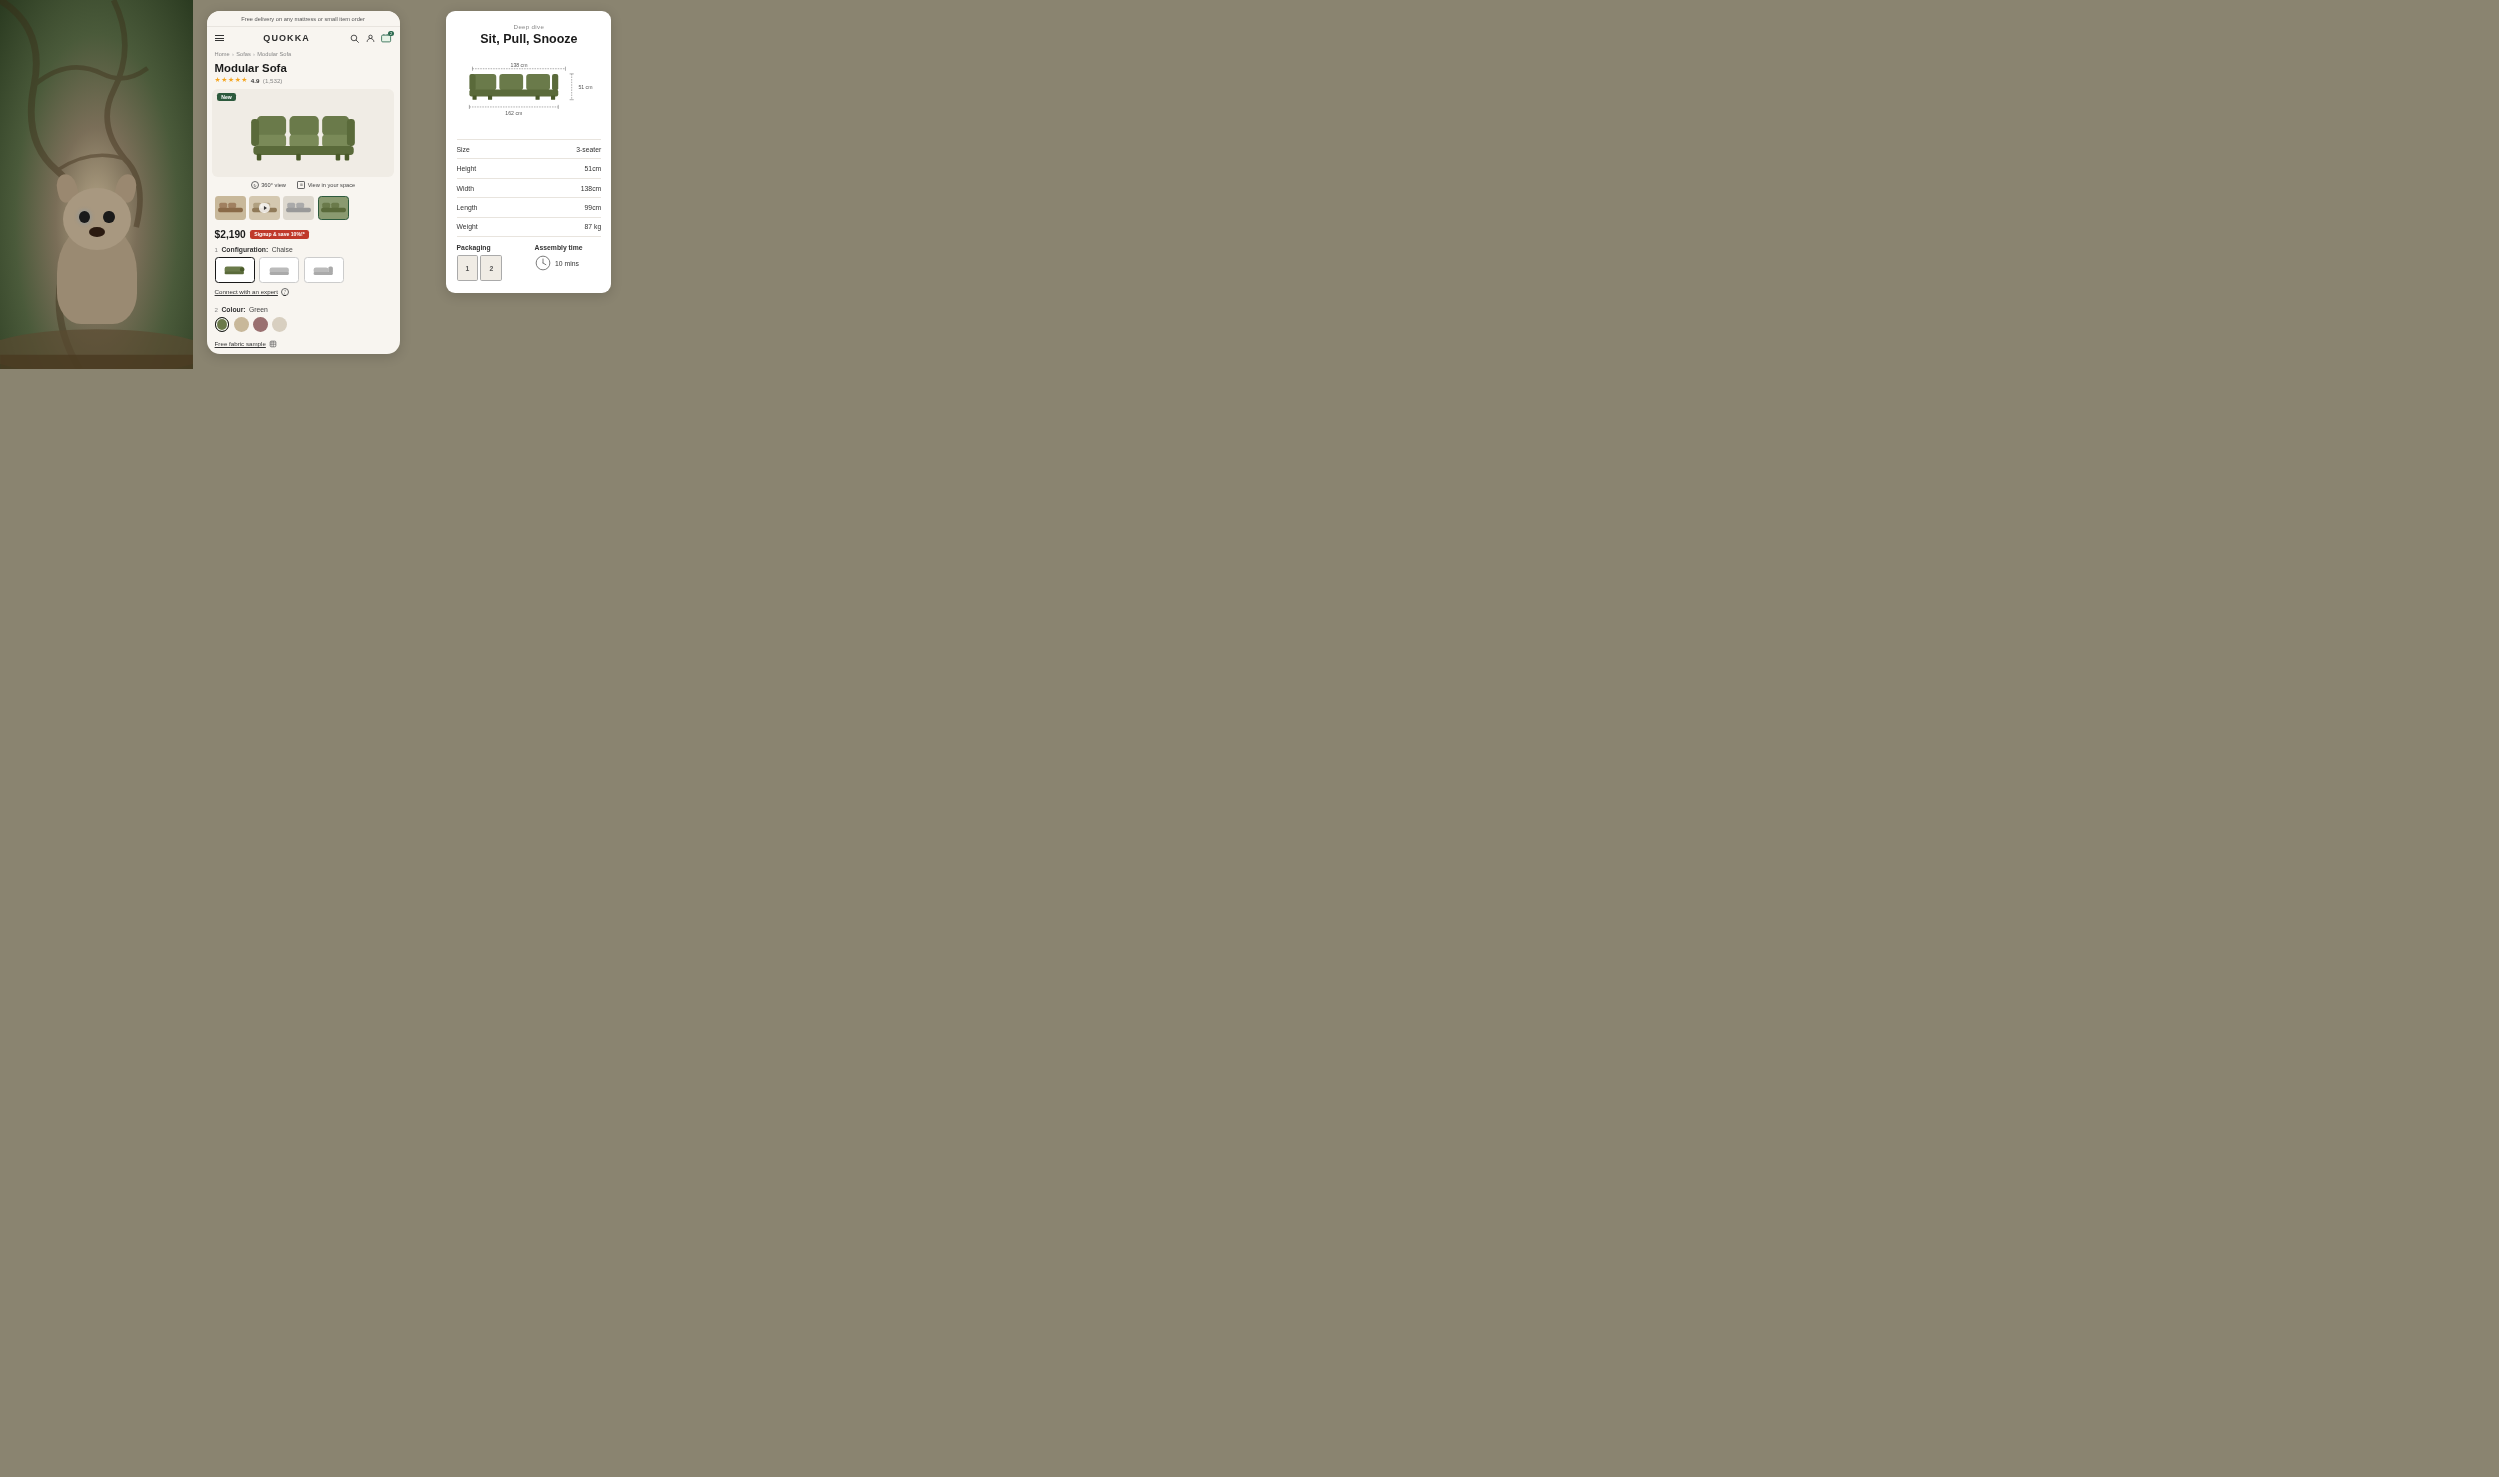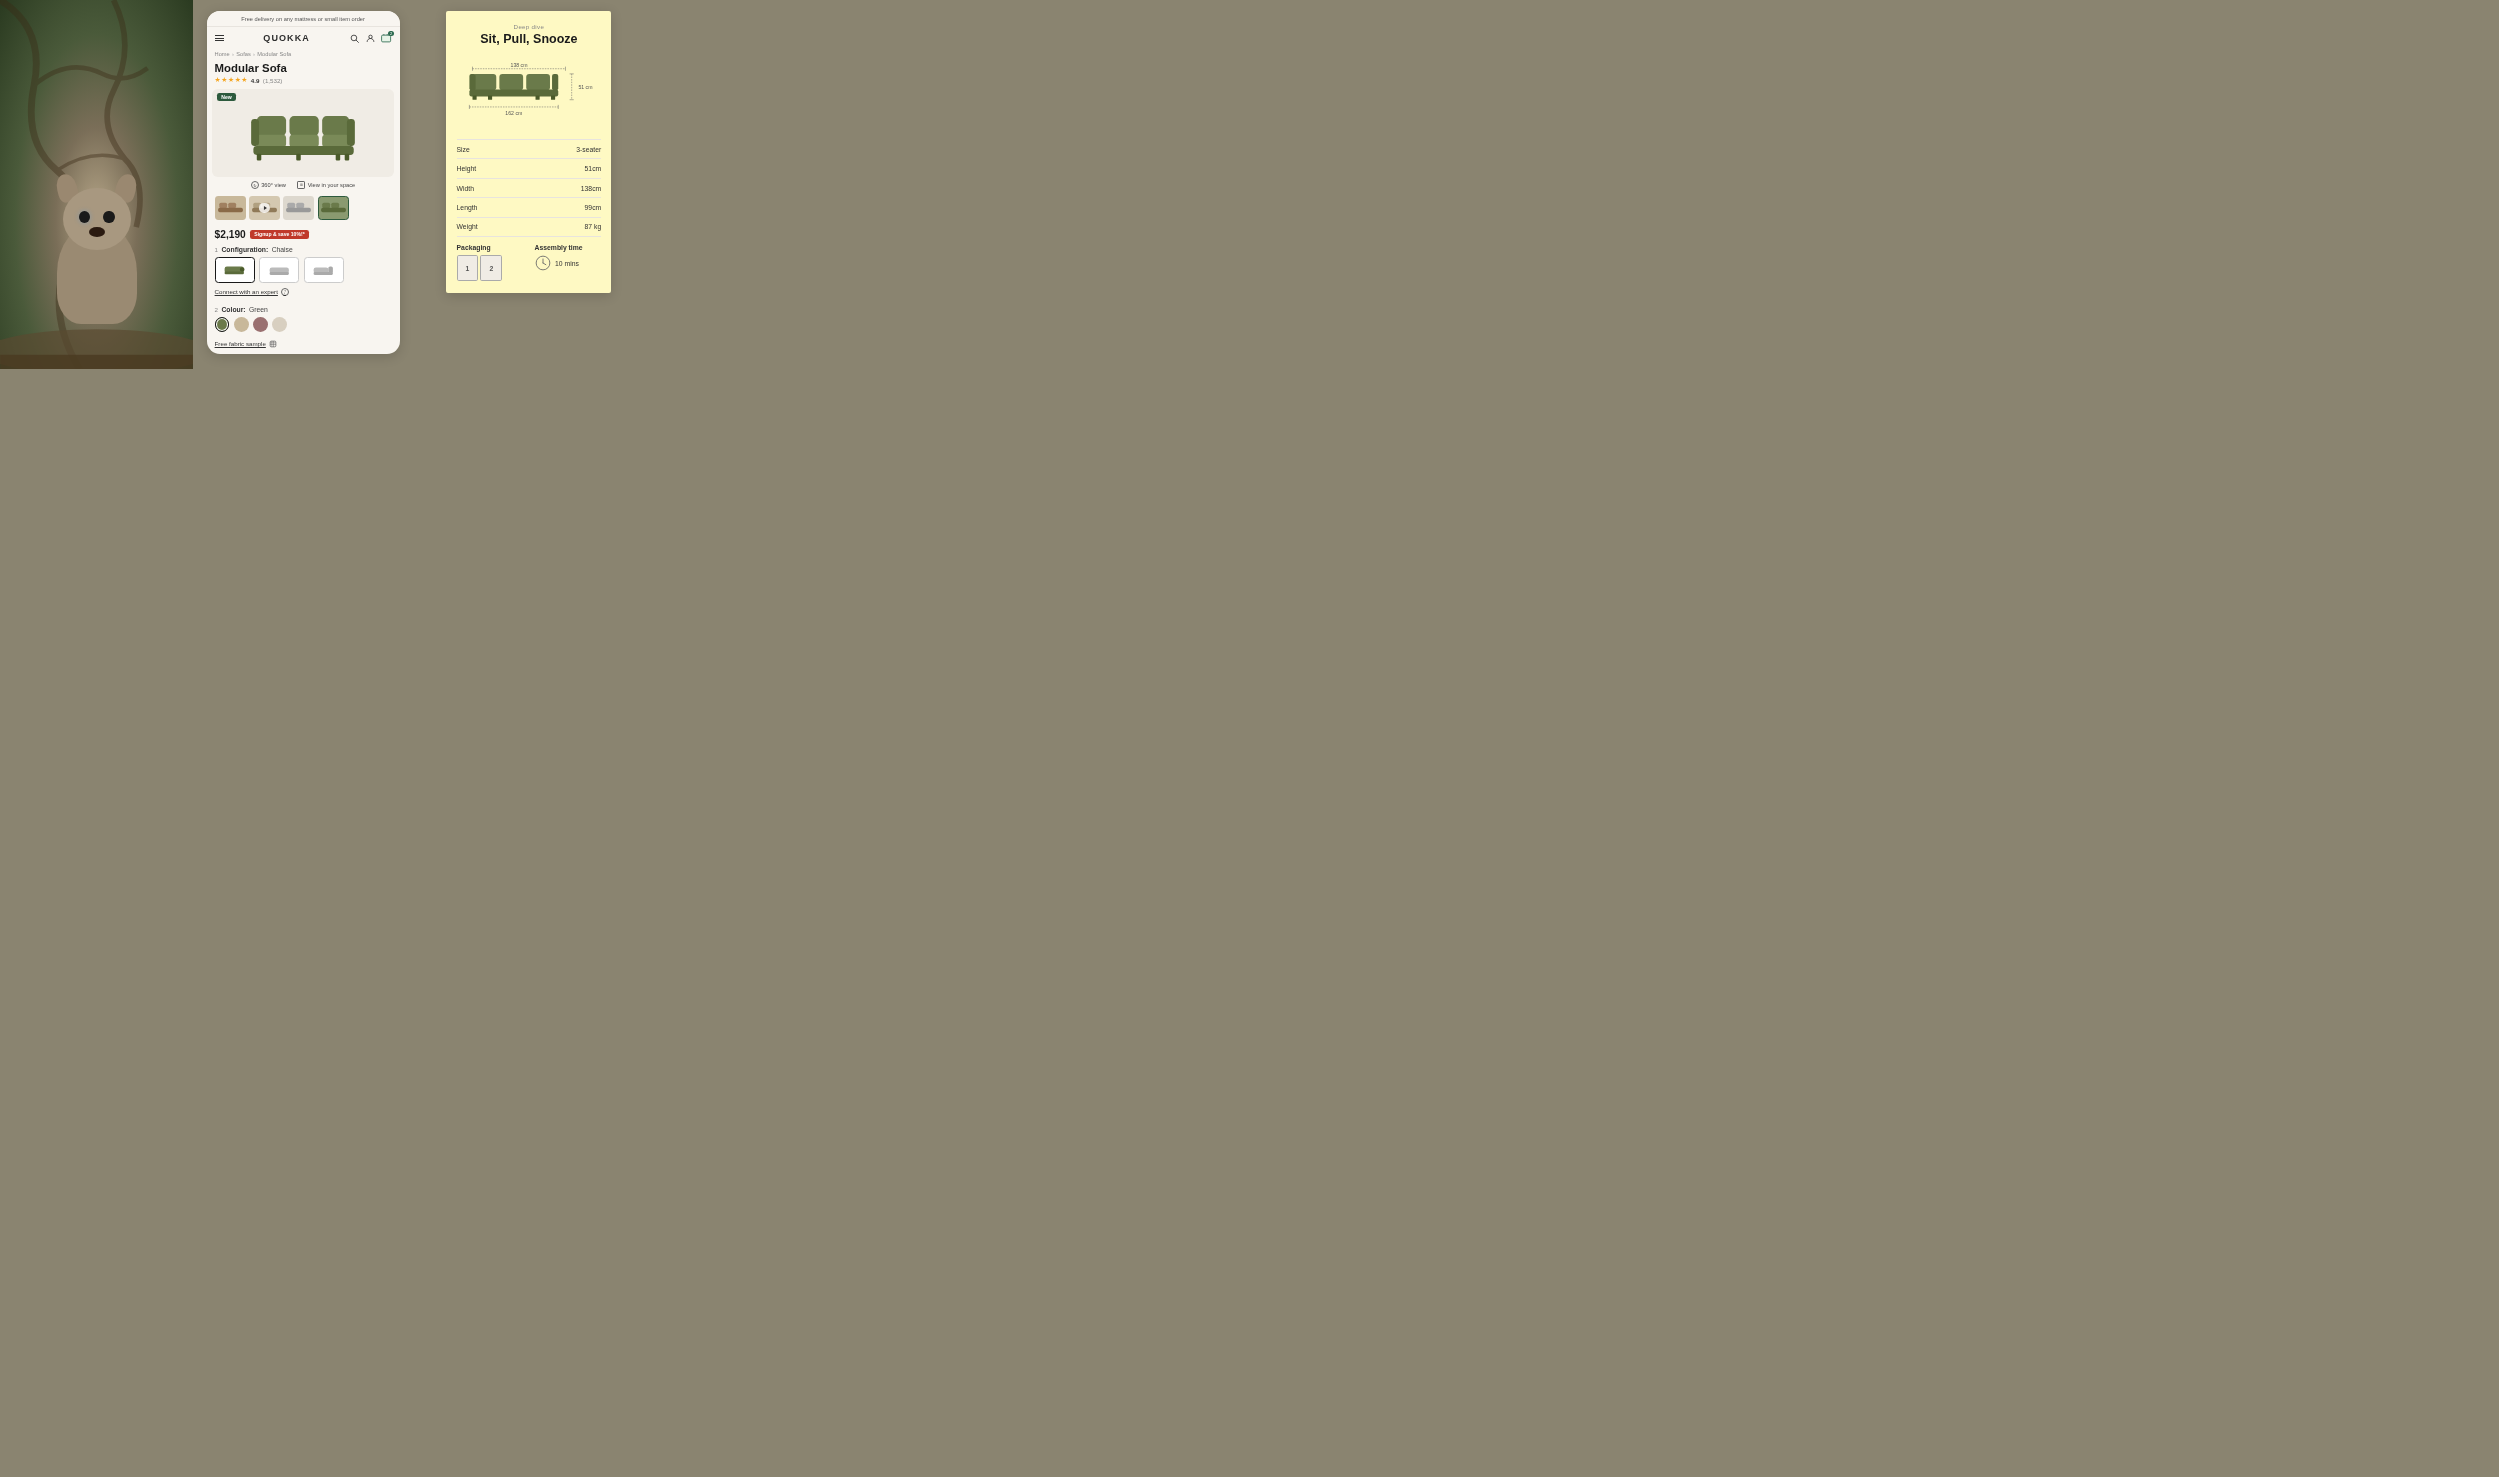--- a/index.html
+++ b/index.html
@@ -482,22 +482,22 @@
       font-size: 6.2px;
       color: #333;
       text-decoration: underline;
       cursor: pointer;
       padding: 3.4px 8px 5.7px;
     }
 
     
     .deep-dive-panel {
       flex: 1;
-      background: #fef9c3;
-      border-radius: 2px;
+      background: #ffffff;
+      border-radius: 9px;
       padding: 11.4px 10.2px;
       box-shadow: 0 2.3px 11.4px rgba(0,0,0,0.15);
       margin-left: 40px;
     }
 
     .deep-dive-subtitle {
       text-align: center;
       font-size: 6.2px;
       color: #888;
       margin-bottom: 2.3px;

